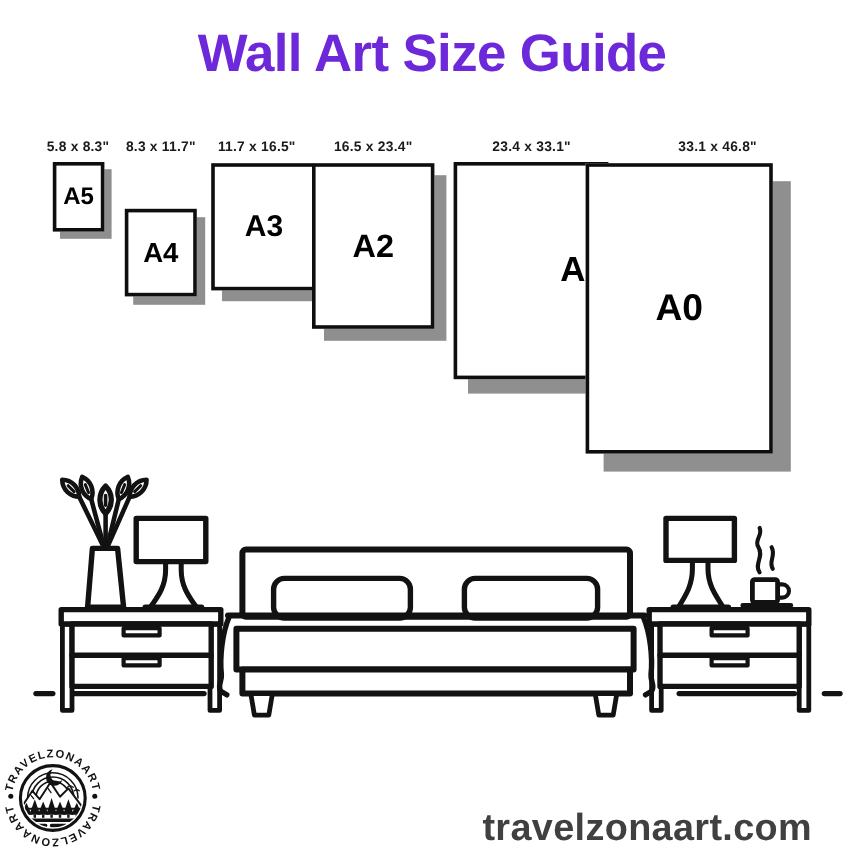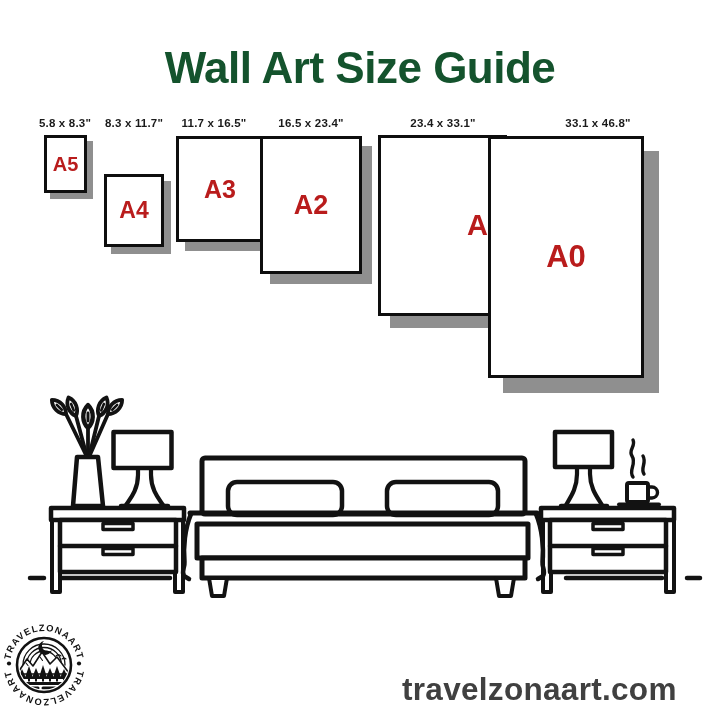--- a/index.html
+++ b/index.html
@@ -1,27 +1,27 @@
 <!DOCTYPE html>
 <html><head>
 <meta charset="utf-8">
 <style>
   html,body{margin:0;padding:0;}
   body{
     width:720px;height:720px;position:relative;overflow:hidden;
     background:#ffffff;font-family:"Liberation Sans",sans-serif;
   }
   .page-title{
-    position:absolute;top:43px;left:0;width:720px;text-align:center;
-    font-size:44px;font-weight:800;letter-spacing:-0.5px;color:#14532d;
+    position:absolute;top:20px;left:0;width:720px;text-align:center;
+    font-size:44px;font-weight:800;letter-spacing:-0.5px;color:#6d28d9;
   }
   .size-frame{
     position:absolute;box-sizing:border-box;background:#ffffff;
     border:3px solid #0e0e0e;display:flex;align-items:center;justify-content:center;
-    font-weight:bold;color:#b91c1c;
+    font-weight:bold;color:#000000;
   }
   .f-a5{left:44px;top:135px;width:43px;height:58px;font-size:20px;box-shadow:6px 6px 0 #8f8f8f;}
   .f-a4{left:104px;top:135px;width:60px;height:73px;font-size:23px;box-shadow:7px 7px 0 #8f8f8f;margin-top:39px;}
   .f-a3{left:176px;top:136px;width:88px;height:106px;font-size:25px;box-shadow:9px 9px 0 #8f8f8f;justify-content:center;}
   .f-a2{left:260px;top:136px;width:102px;height:138px;font-size:27px;box-shadow:10px 10px 0 #8f8f8f;}
   .f-a1{left:378px;top:135px;width:129px;height:181px;font-size:29px;box-shadow:12px 12px 0 #8f8f8f;justify-content:flex-end;}
   .f-a0{left:488px;top:136px;width:156px;height:242px;font-size:31px;box-shadow:15px 15px 0 #8f8f8f;}
   .dim-label{
     position:absolute;top:117px;transform:translateX(-50%);
     font-size:11.5px;font-weight:bold;white-space:nowrap;color:#1a1a1a;letter-spacing:0.2px;

